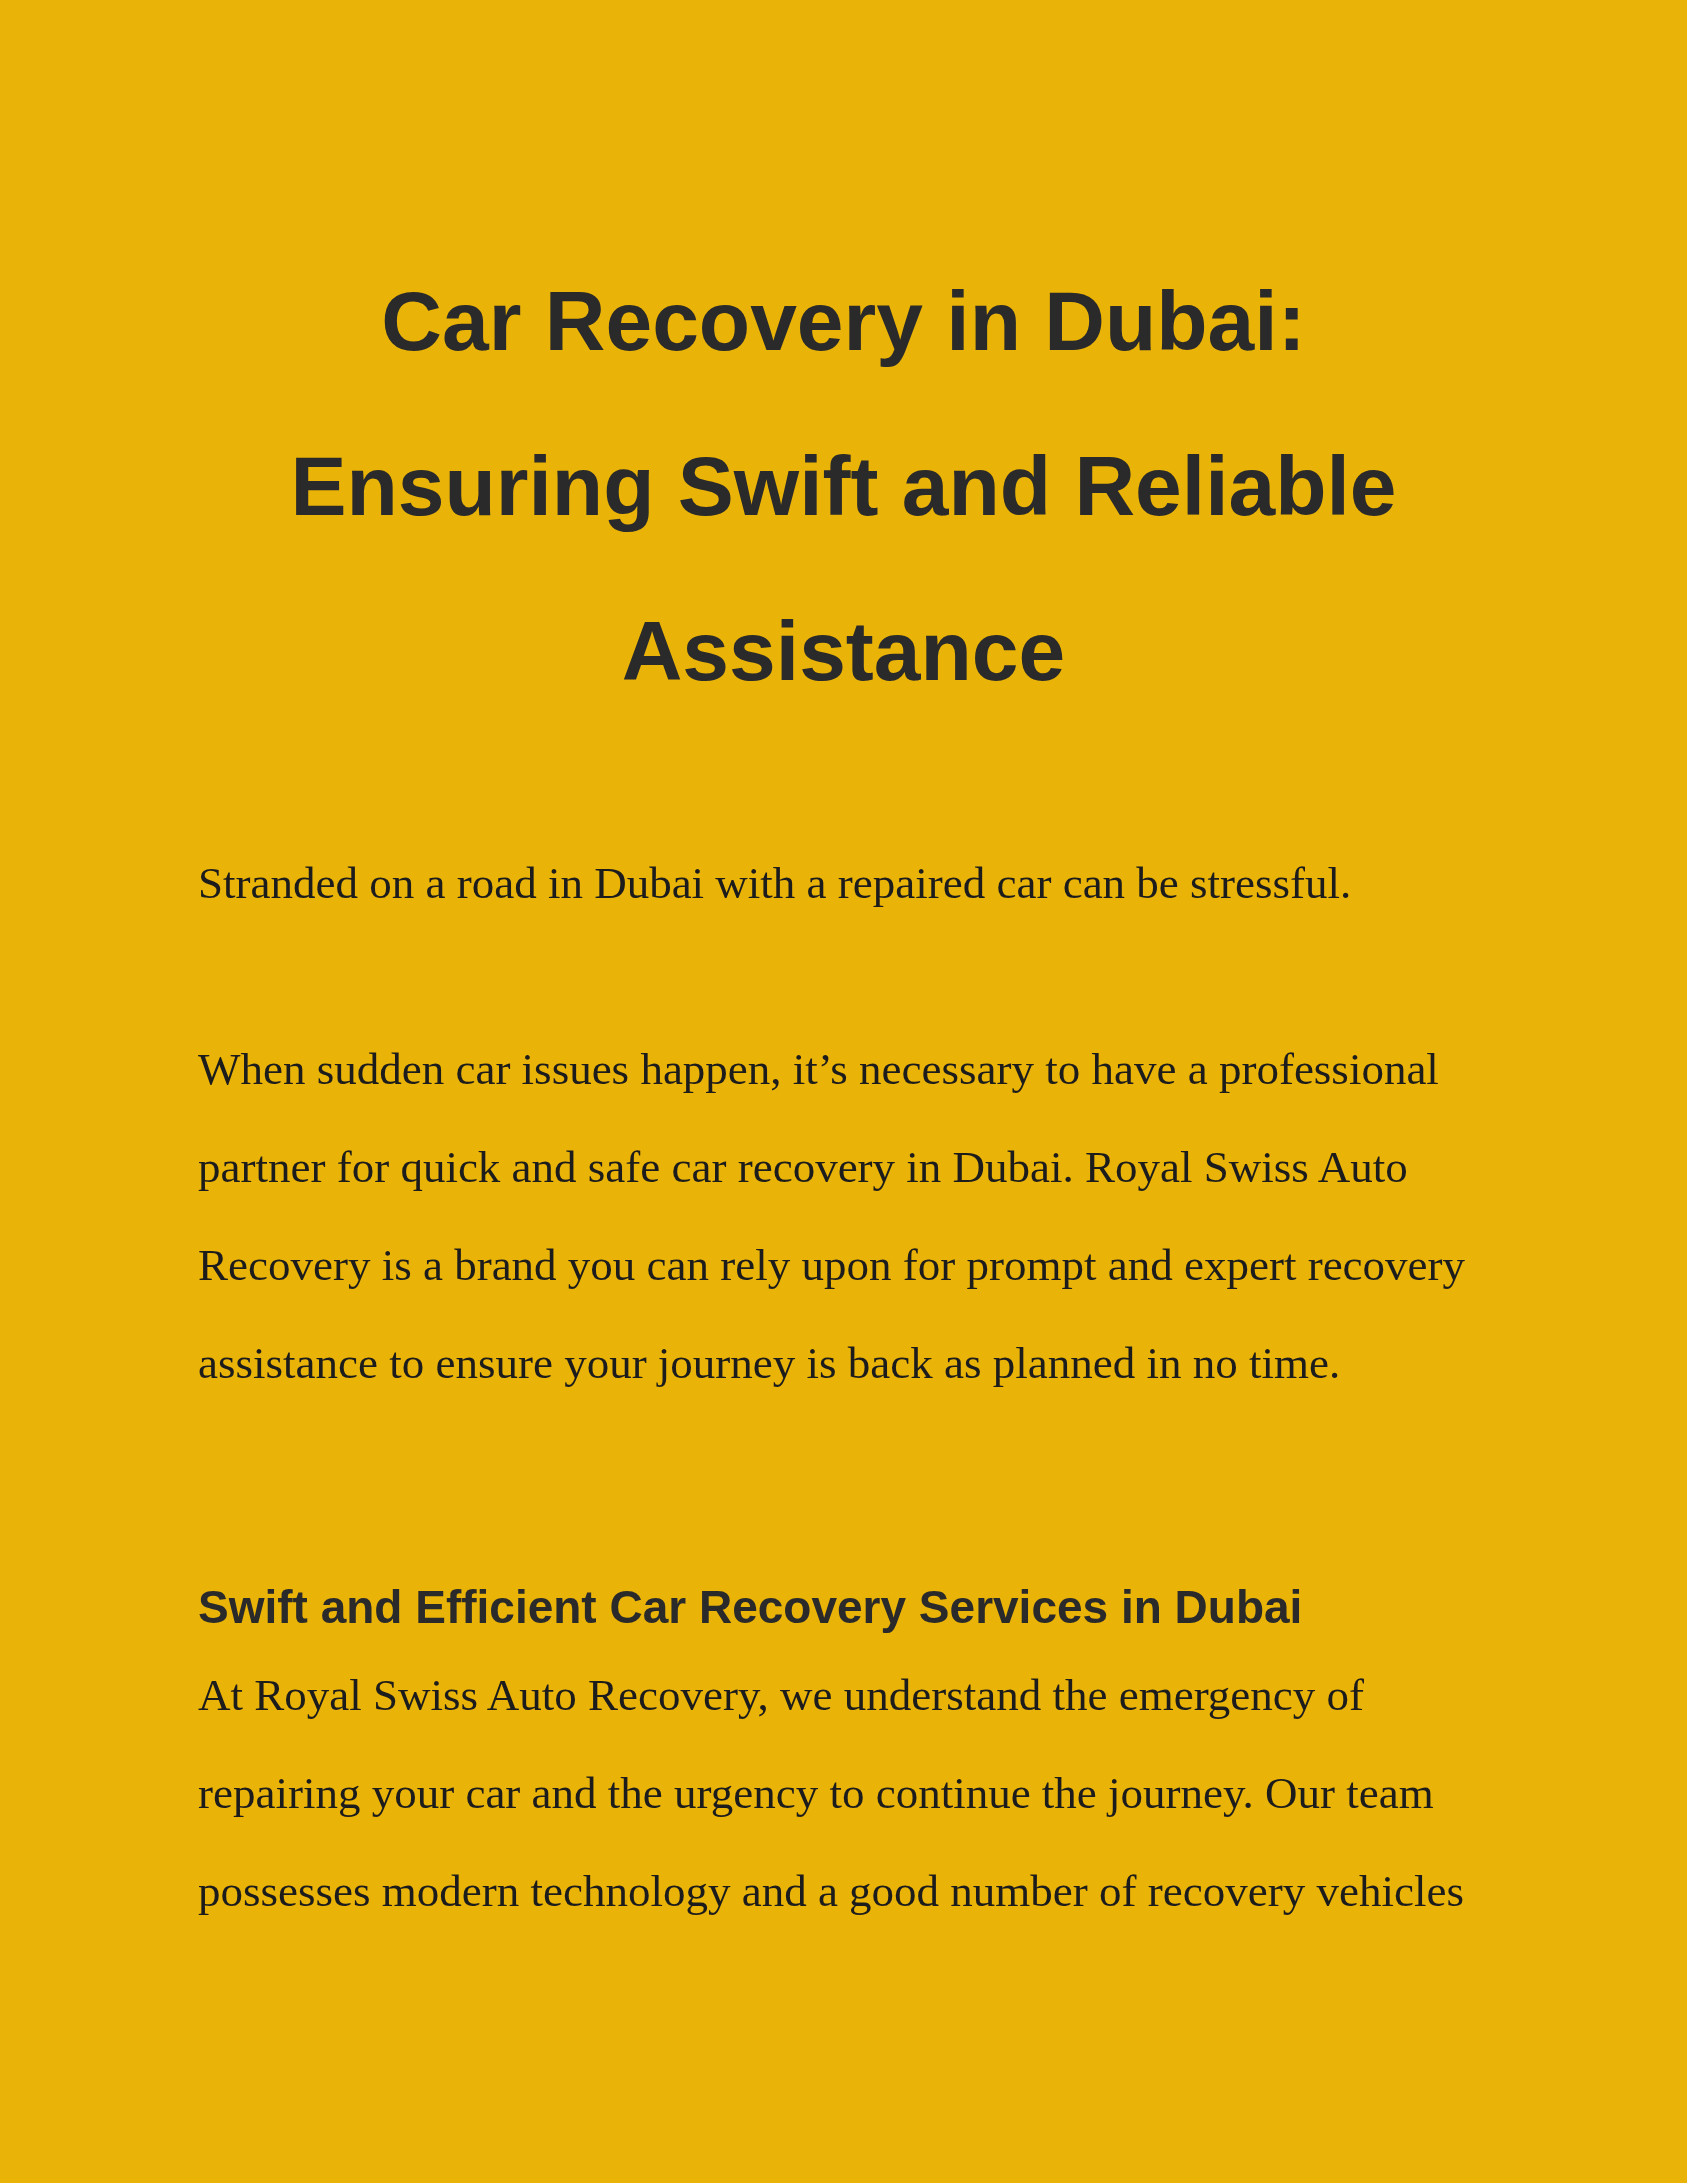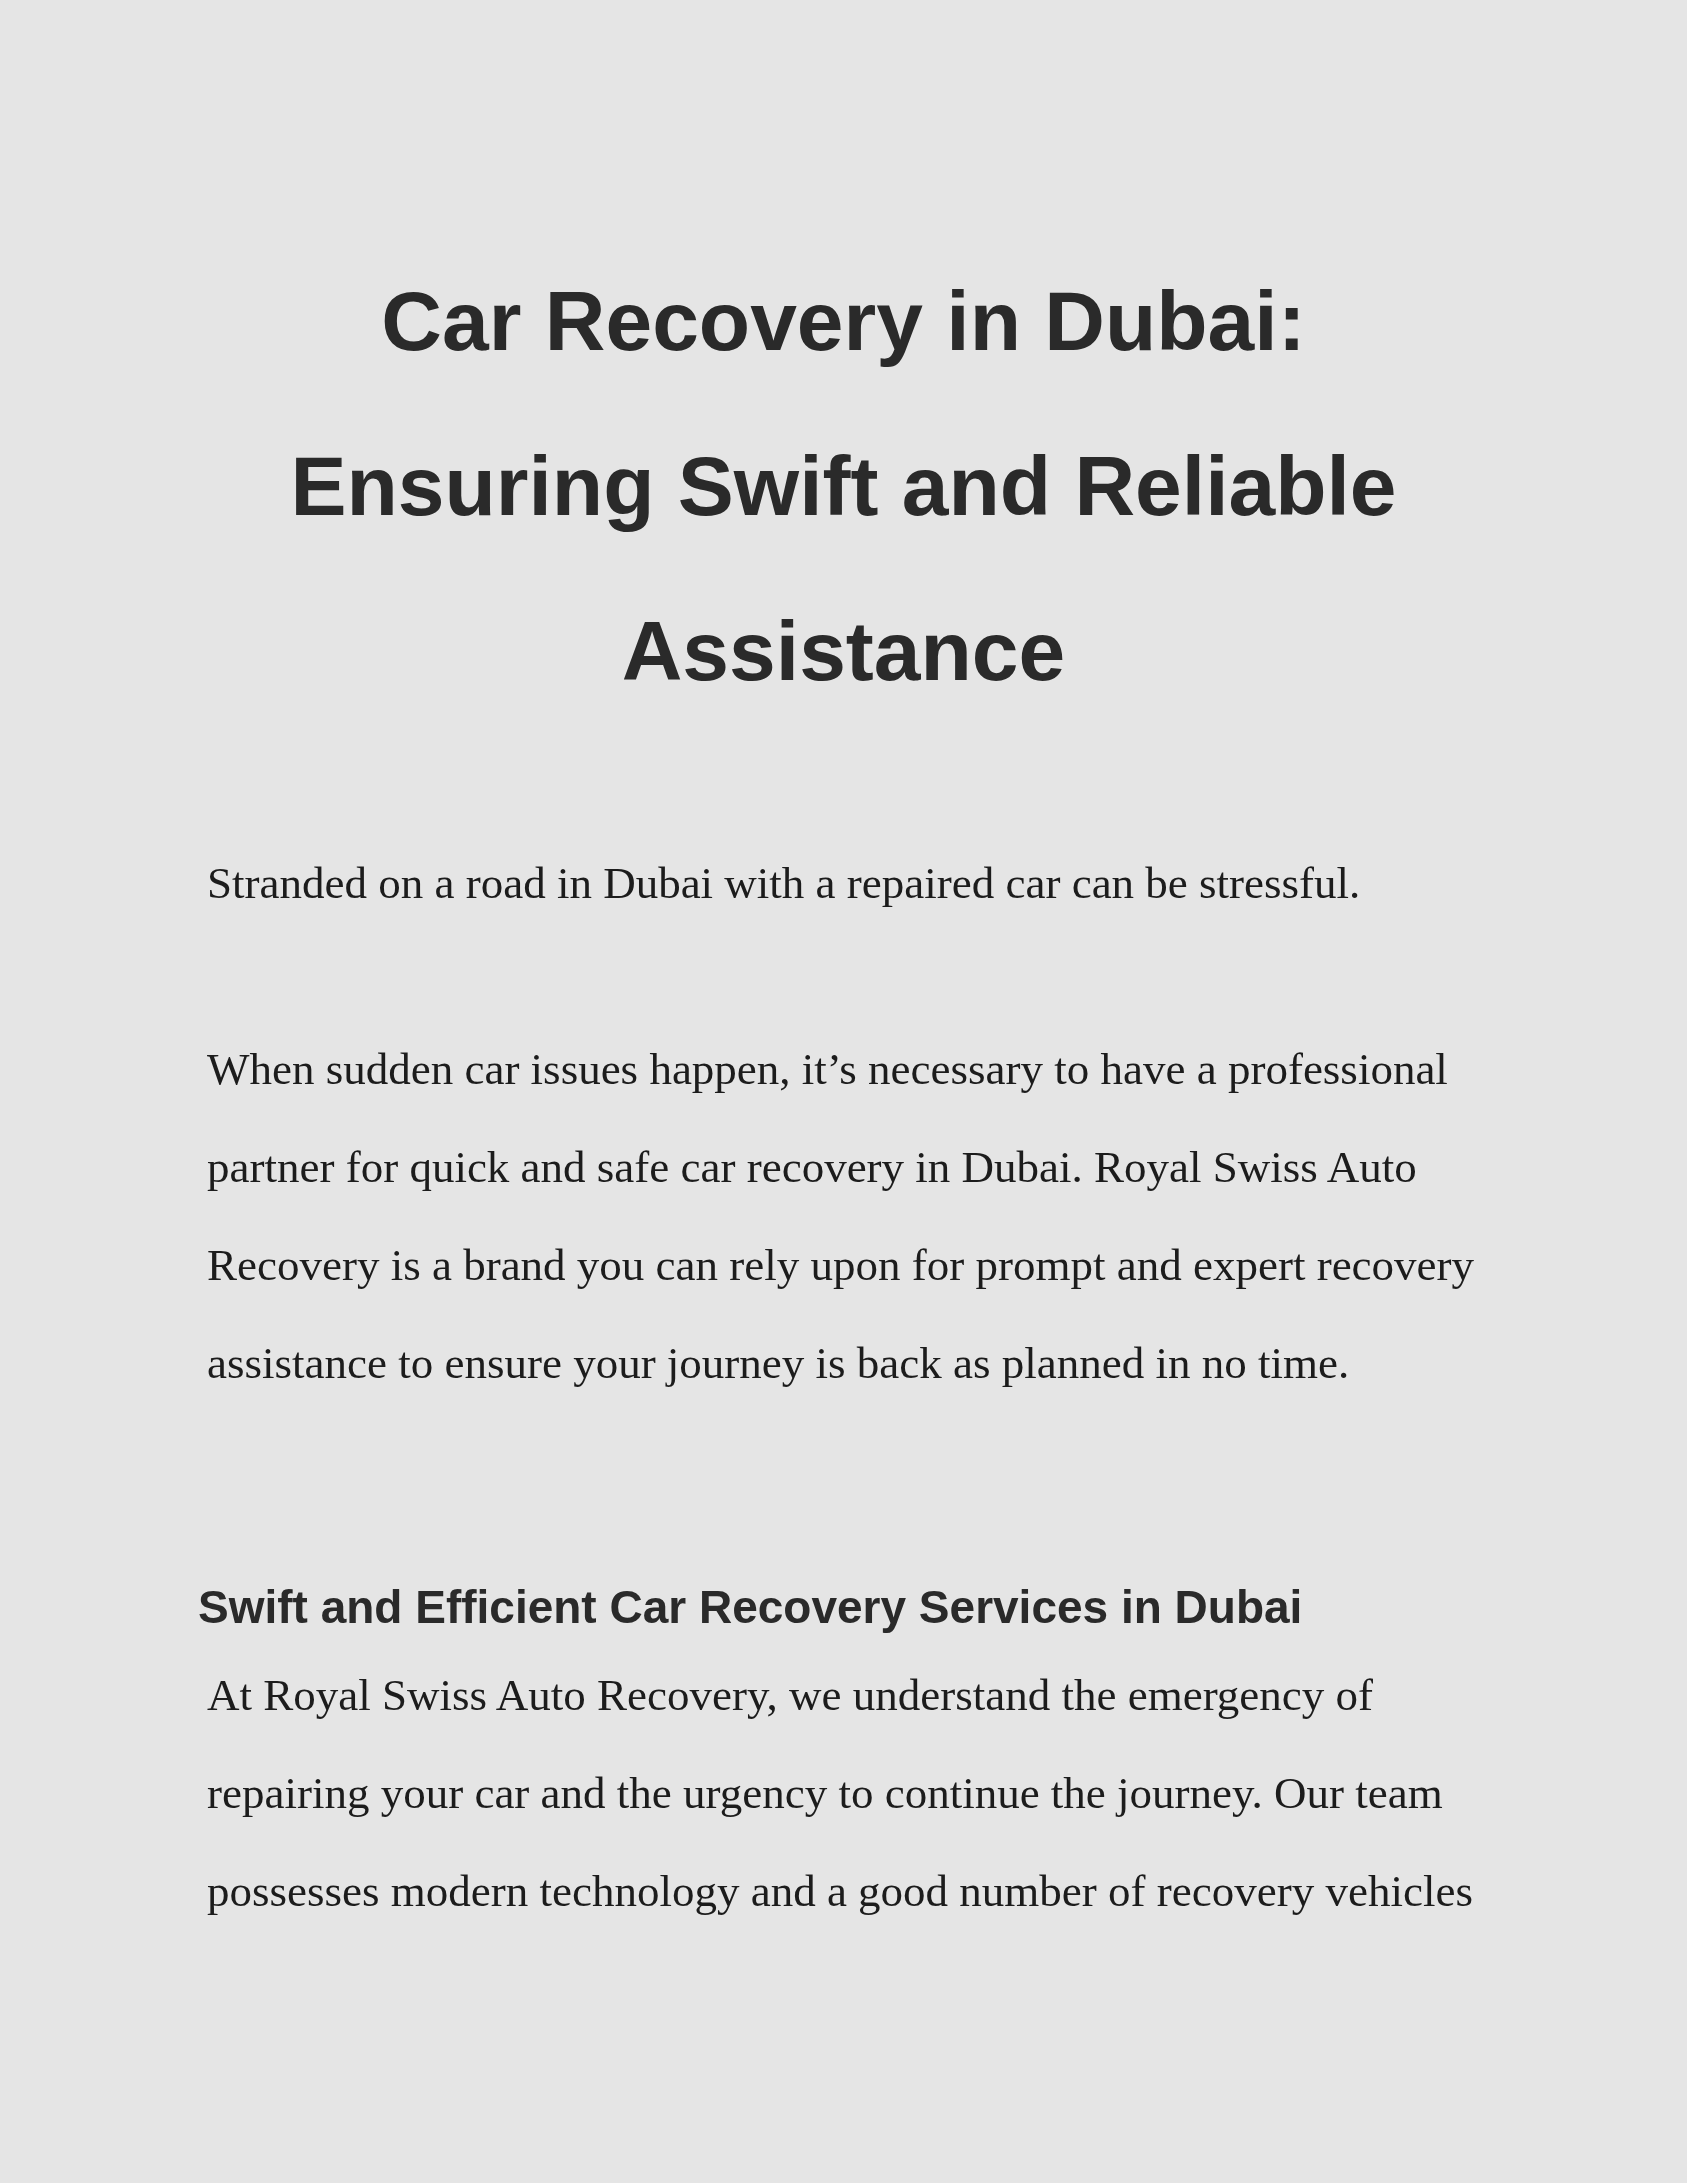--- a/index.html
+++ b/index.html
@@ -4,38 +4,38 @@
 <style>
   html, body {
     margin: 0;
     padding: 0;
     background: #ffffff;
   }
   .page {
     position: relative;
     width: 1687px;
     height: 2183px;
-    background: #e5e5e5;
+    background: #eab308;
     overflow: hidden;
     box-sizing: border-box;
     padding: 239px 198px 0 198px;
   }
   .doc-title {
     margin: 0;
     font-family: "Liberation Sans", sans-serif;
     font-weight: bold;
     font-size: 84px;
     line-height: 165px;
     text-align: center;
     color: #2a2a2a;
     white-space: pre-line;
     letter-spacing: 0;
   }
   .body-par {
-    margin: 9px;
+    margin: 0;
     font-family: "Liberation Serif", serif;
     font-weight: normal;
     font-size: 45px;
     line-height: 98px;
     color: #1c1c1c;
     white-space: pre-line;
     text-align: left;
   }
   .par-intro   { margin-top: 100px; }
   .par-body    { margin-top: 88px; }

